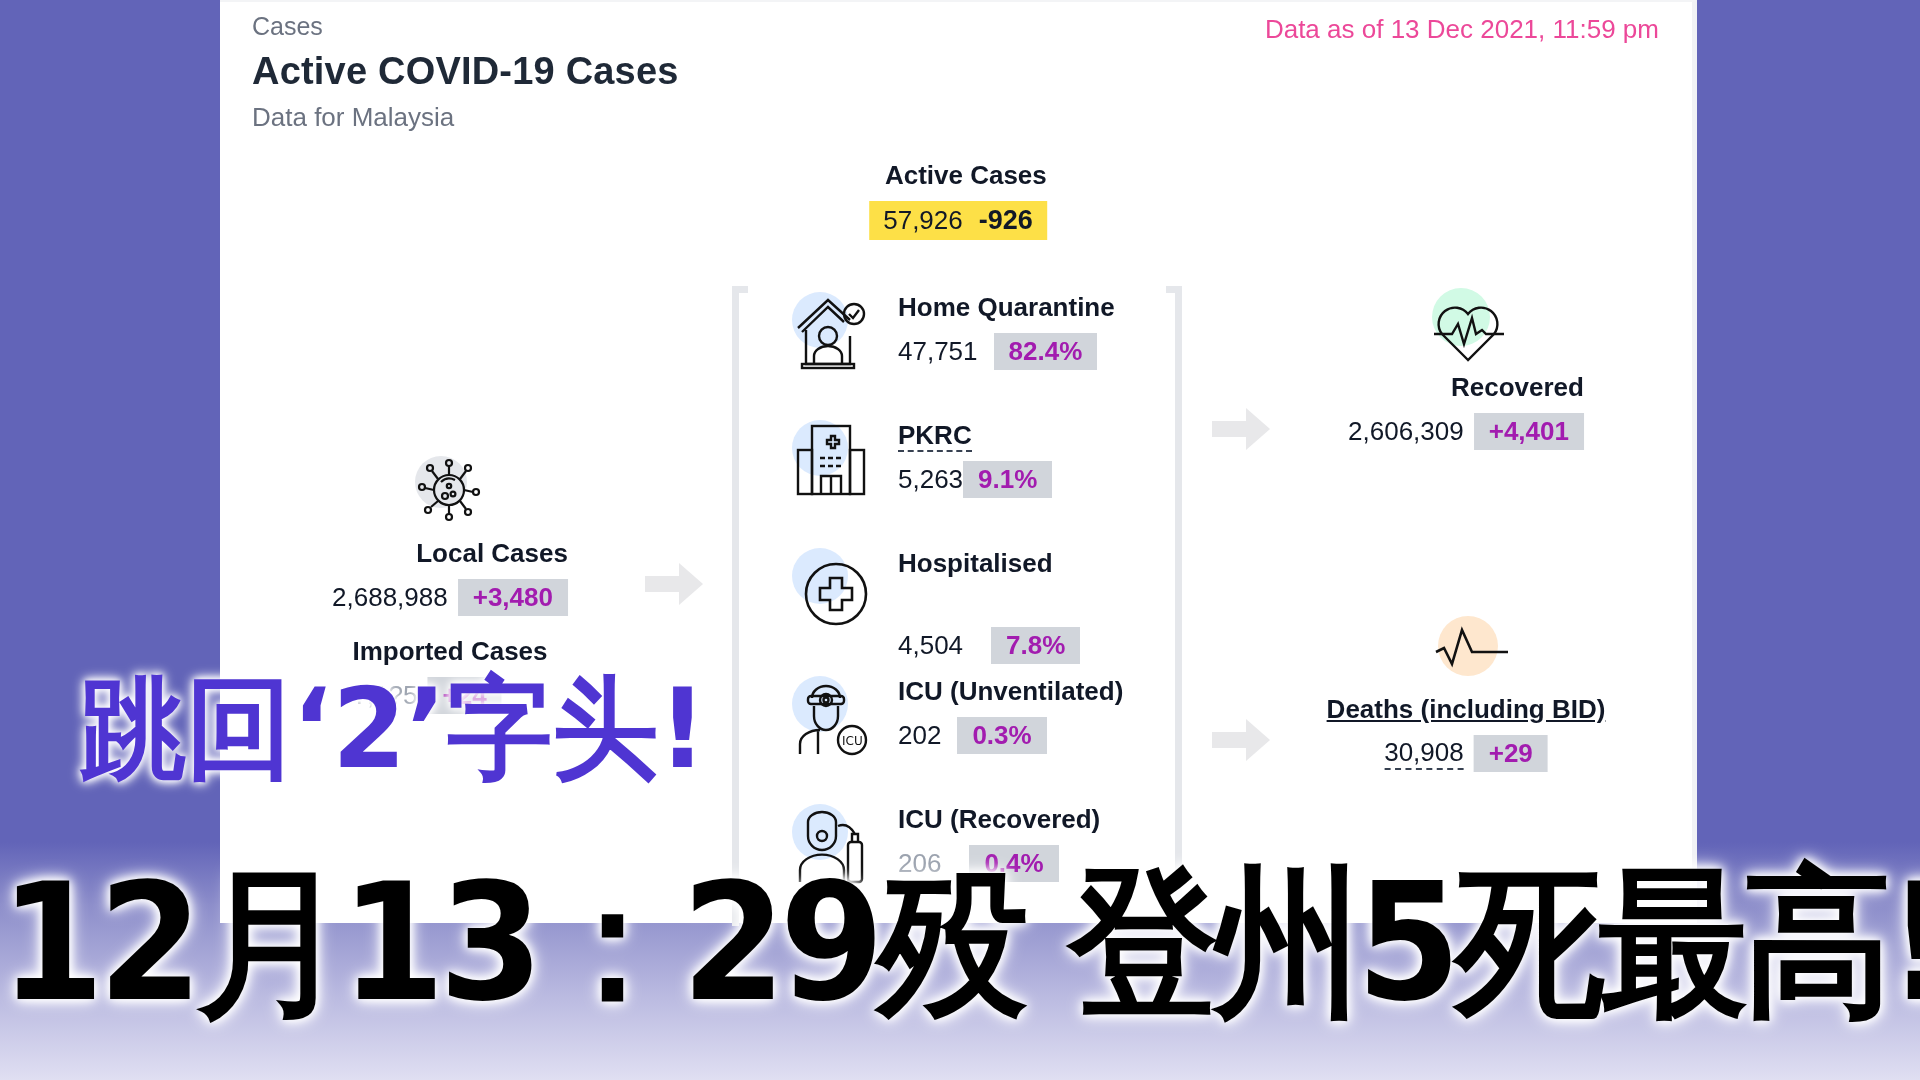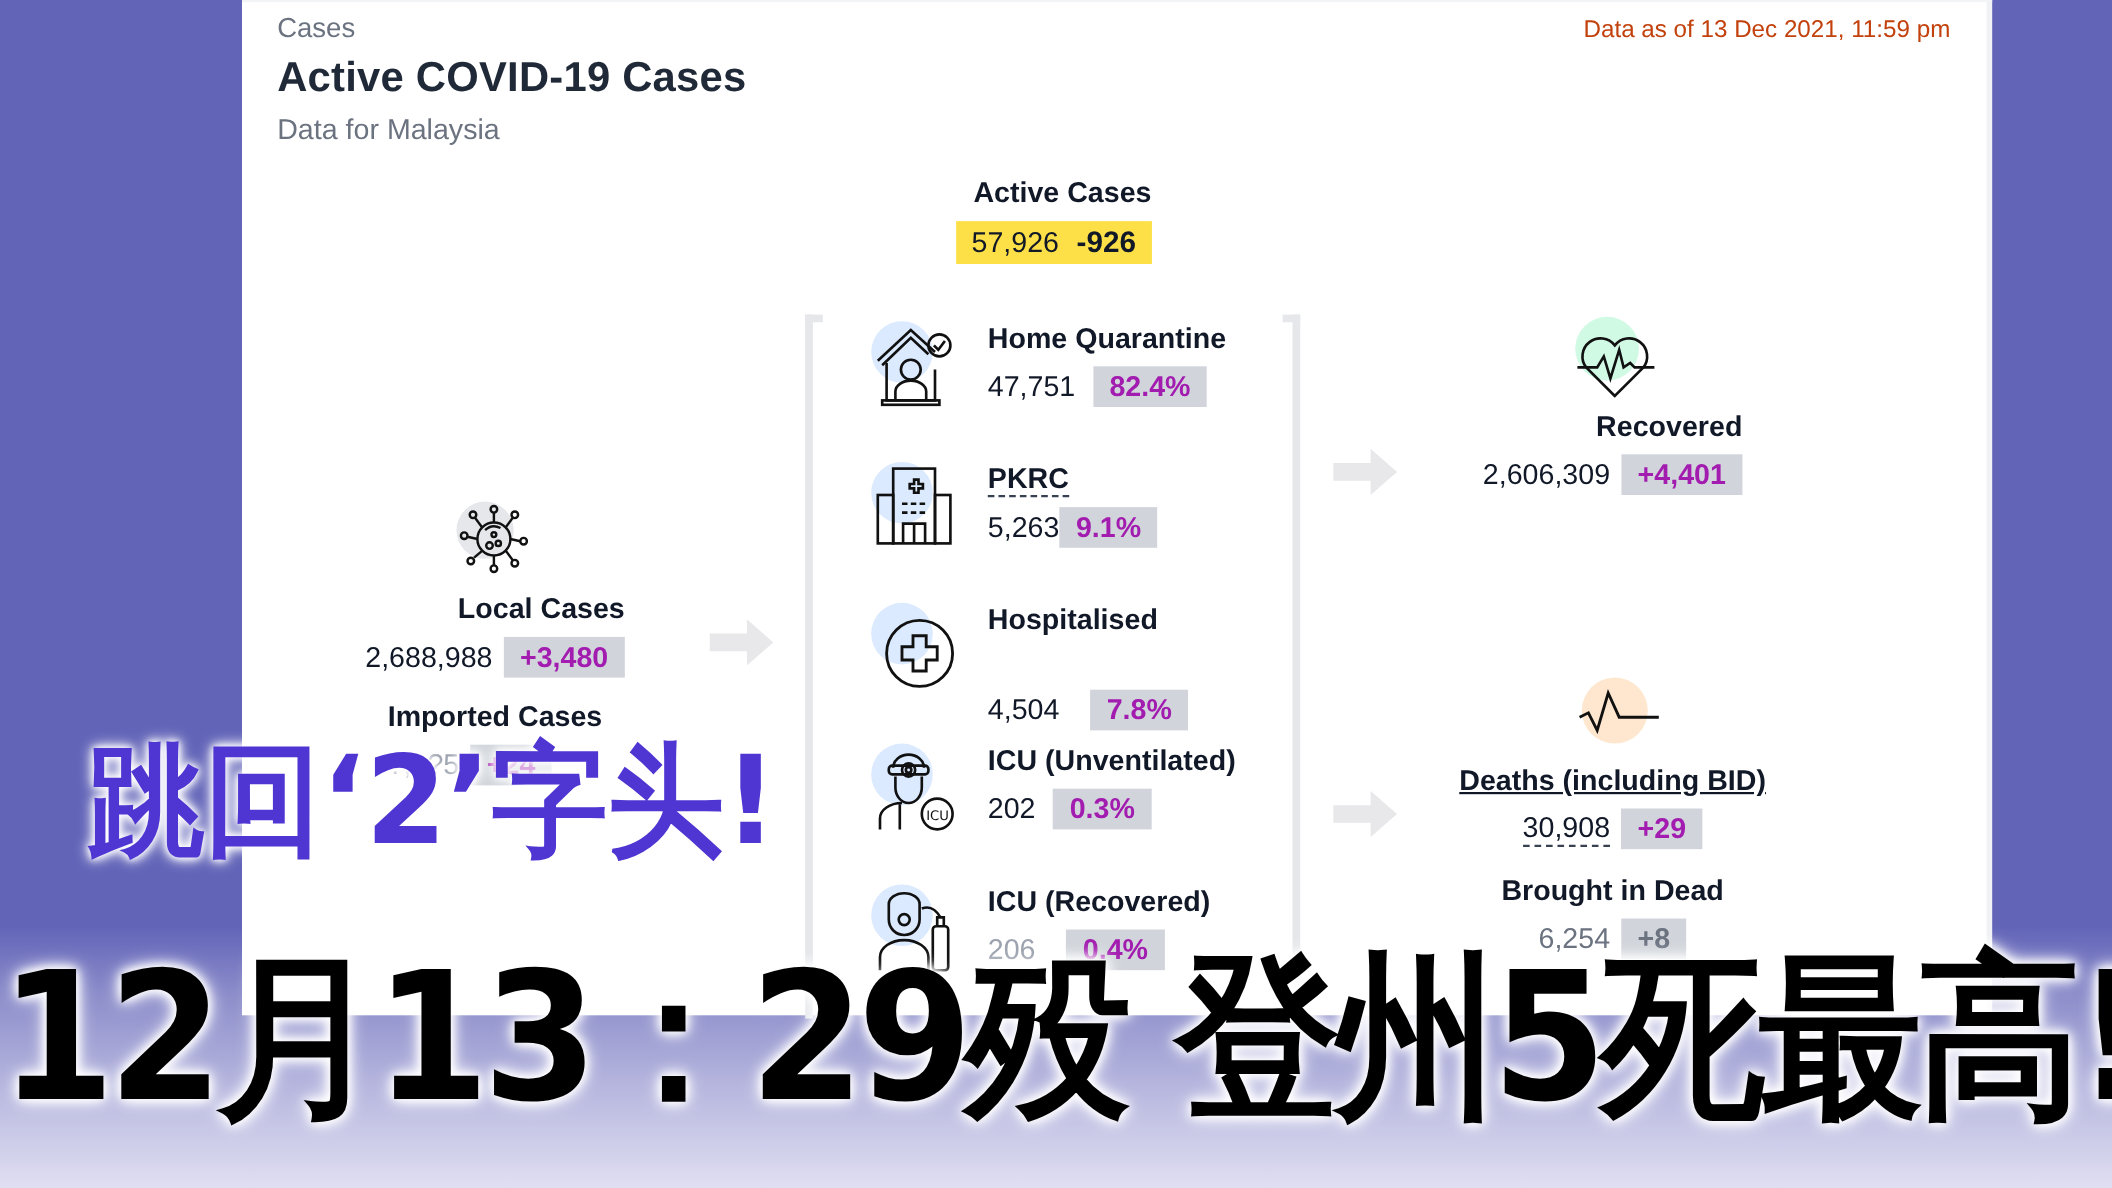--- a/index.html
+++ b/index.html
@@ -4,30 +4,30 @@
 <style>
   * { box-sizing: border-box; margin: 0; padding: 0; }
   html, body { width: 1920px; height: 1080px; overflow: hidden; }
   body {
     position: relative;
     background: linear-gradient(180deg, #6264B8 0%, #6264B8 78%, #8E8FCB 84%, #B9B9E0 92%, #E0DFF2 100%);
     font-family: "Liberation Sans", "DejaVu Sans", sans-serif;
     color: #111827;
   }
   .card {
-    position: absolute; left: 220px; top: 0; width: 1591px; height: 923px;
+    position: absolute; left: 220px; top: 0; width: 1477px; height: 923px;
     background: #ffffff;
     border-right: 5px solid #F1F2F5;
     border-top: 2px solid #F3F4F6;
   }
   .abs { position: absolute; }
   .kicker { left: 32px; top: 10px; font-size: 25px; color: #6B7280; }
   .title { left: 32px; top: 48px; font-size: 38px; font-weight: 700; color: #1F2937; letter-spacing: 0.2px; }
   .subtitle { left: 32px; top: 100px; font-size: 26px; color: #6B7280; }
-  .asof { right: 33px; top: 12px; font-size: 22px; color: #c2410c; }
+  .asof { right: 33px; top: 12px; font-size: 26px; color: #ec4899; }
 
   .label { font-size: 26px; font-weight: 700; color: #111827; white-space: nowrap; }
   .valrow { display: flex; align-items: center; gap: 10px; white-space: nowrap; }
   .num { font-size: 26px; color: #111827; }
   .delta { background: #D1D5DB; font-size: 26px; font-weight: 700; padding: 3px 15px; color: #a21caf; }
   .dashed { border-bottom: 2px dashed #374151; }
 
   .center { transform: translateX(-50%); text-align: right; }
   .active-badge { background: #fde047; padding: 4px 14px; display: flex; gap: 16px; align-items: center; }
   .active-badge .delta2 { font-weight: 700; font-size: 27px; }
@@ -244,23 +244,16 @@
       <path d="M8 38 L16 34 L24 50 L34 16 L44 38 H80"></path>
     </svg>
   </div>
   <div class="abs center" style="left:1246px; top:692px;">
     <div class="label" style="margin-bottom:10px;text-decoration:underline;">Deaths (including BID)</div>
     <div class="valrow" style="justify-content:center;">
       <span class="num dashed">30,908</span>
       <span class="delta">+29</span>
     </div>
   </div>
-  <div class="abs center" style="left:1246px; top:792px;">
-    <div class="label" style="margin-bottom:10px;">Brought in Dead</div>
-    <div class="valrow" style="justify-content:center;">
-      <span class="num" style="color:#6B7280;">6,254</span>
-      <span class="delta" style="color:#6B7280;">+8</span>
-    </div>
-  </div>
 </div>
 
 <div class="overlay-purple" style="left:80px; top:658px; font-size:106px; transform: scaleY(1.05);">跳回‘2’字头!</div>
 <div class="overlay-black">12月13：29殁 登州5死最高!</div>
 
 </body></html>

